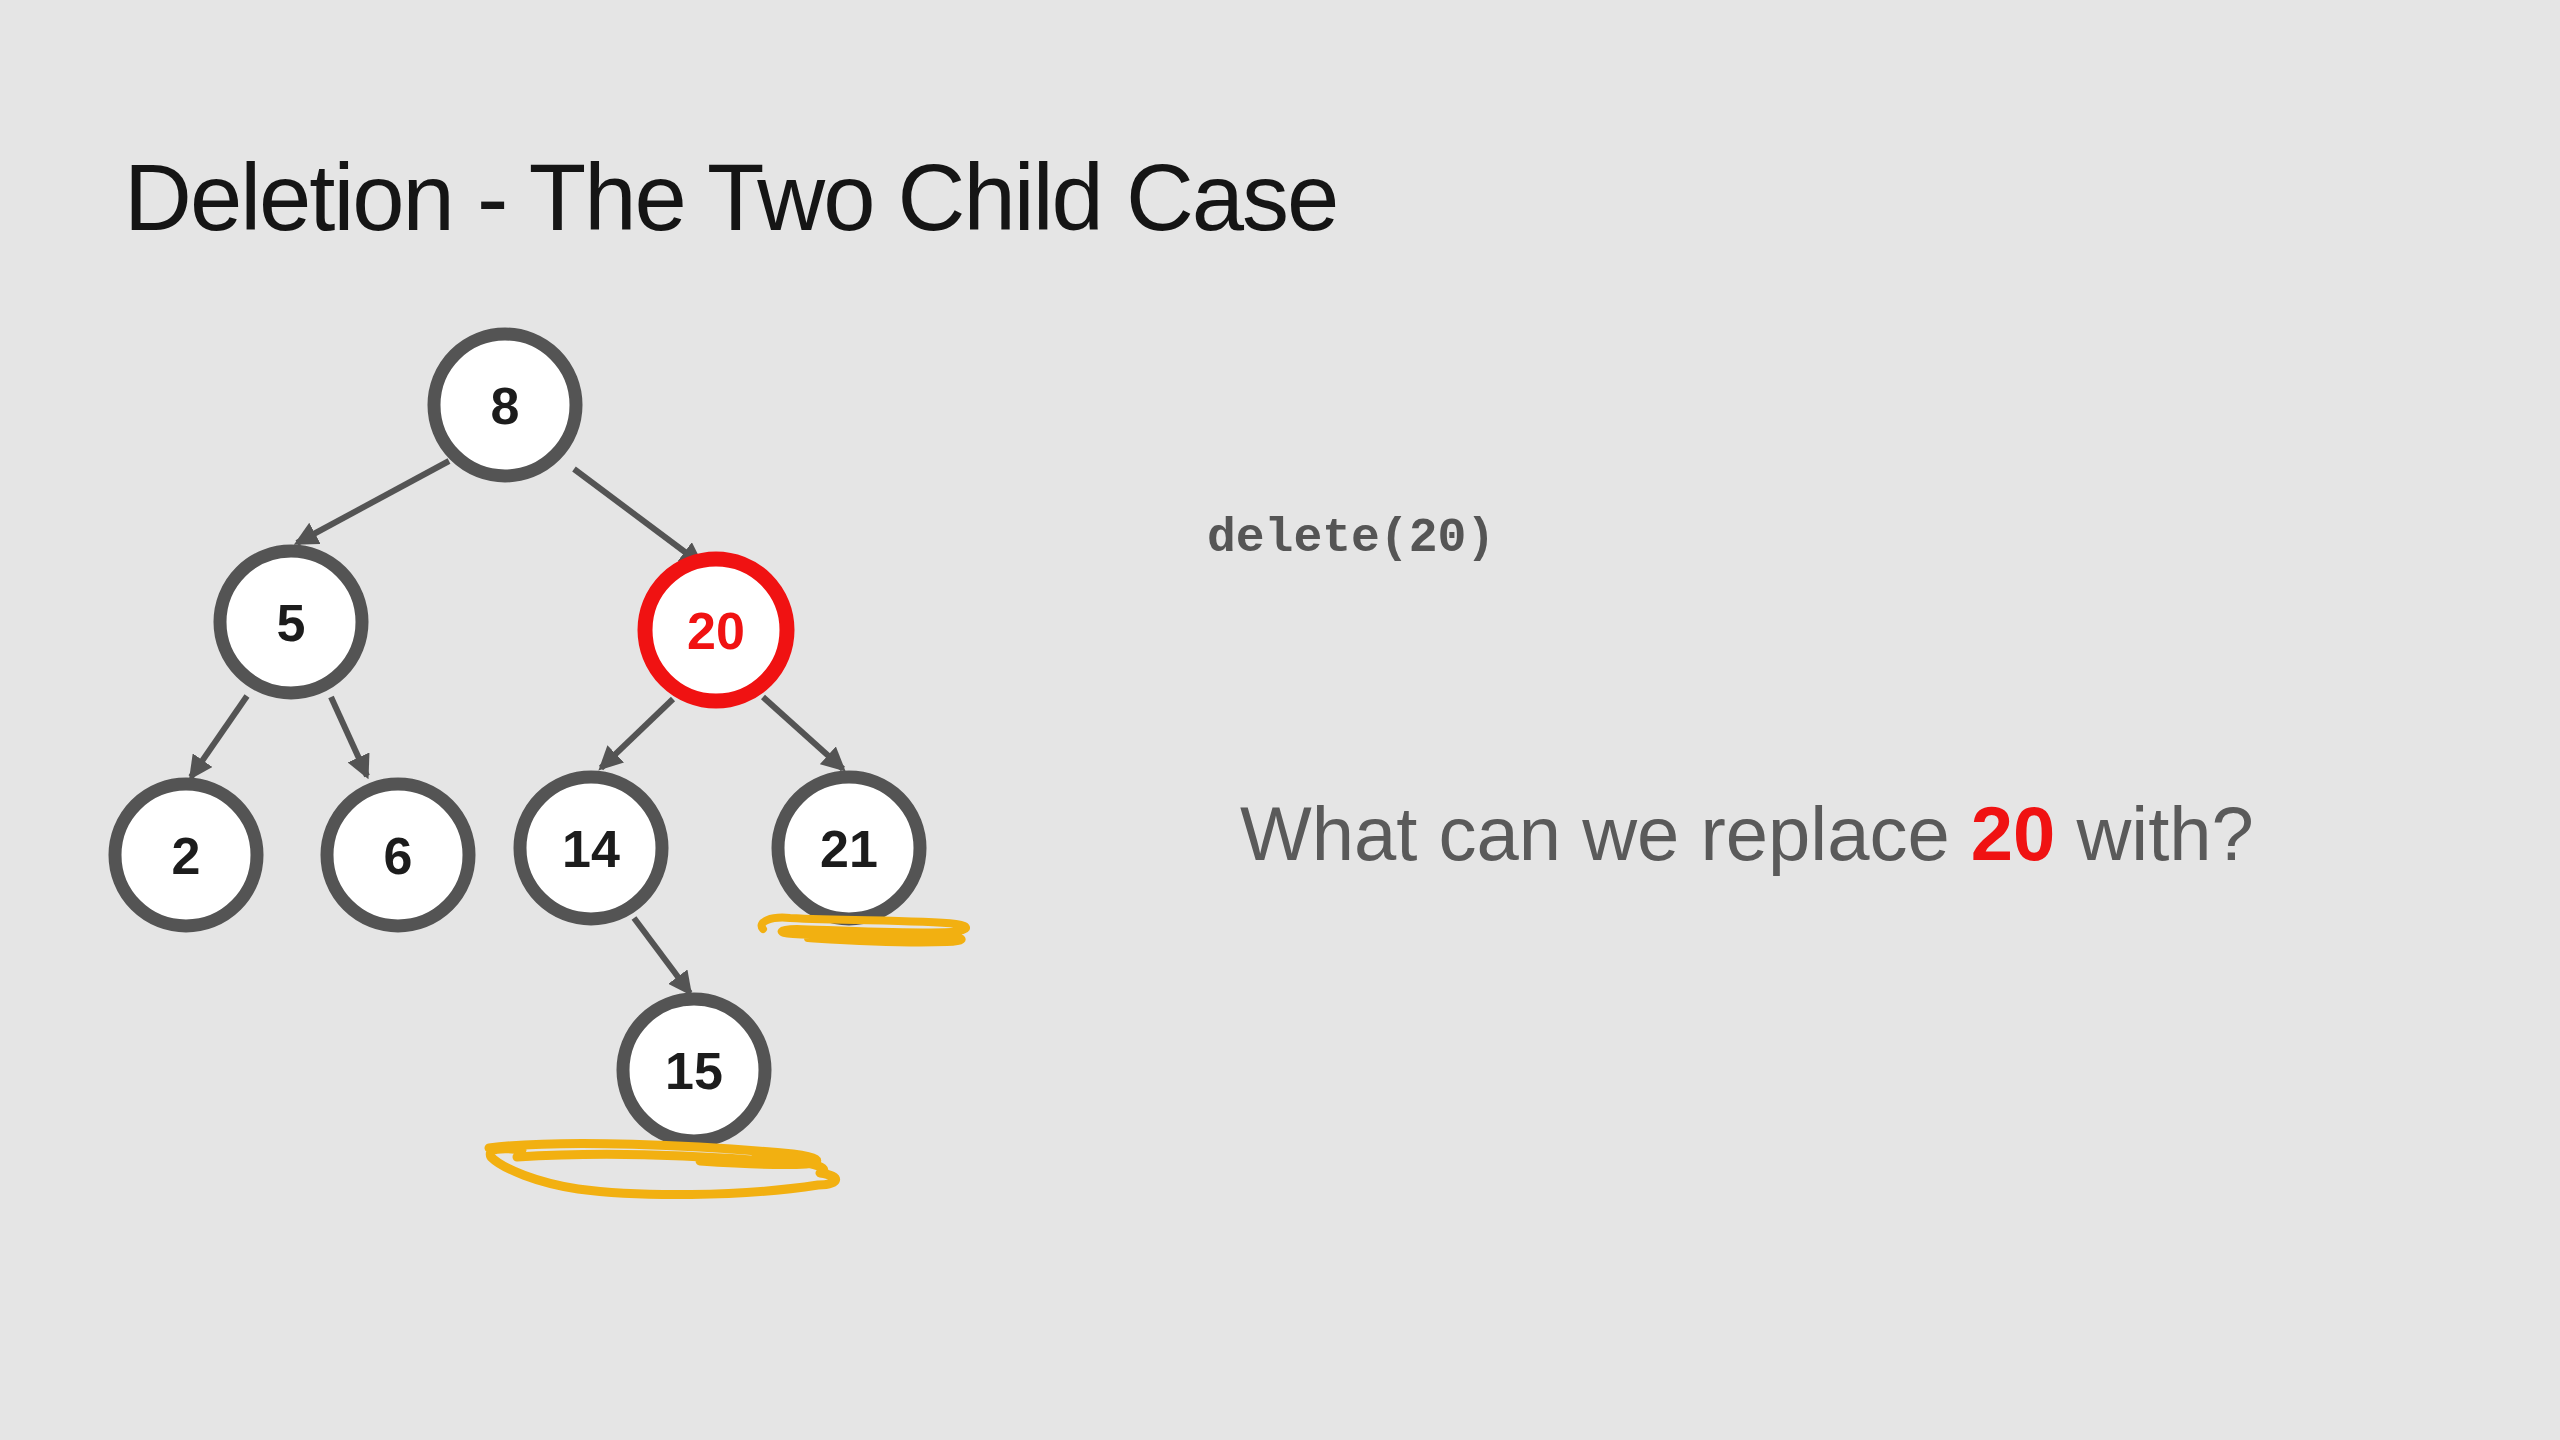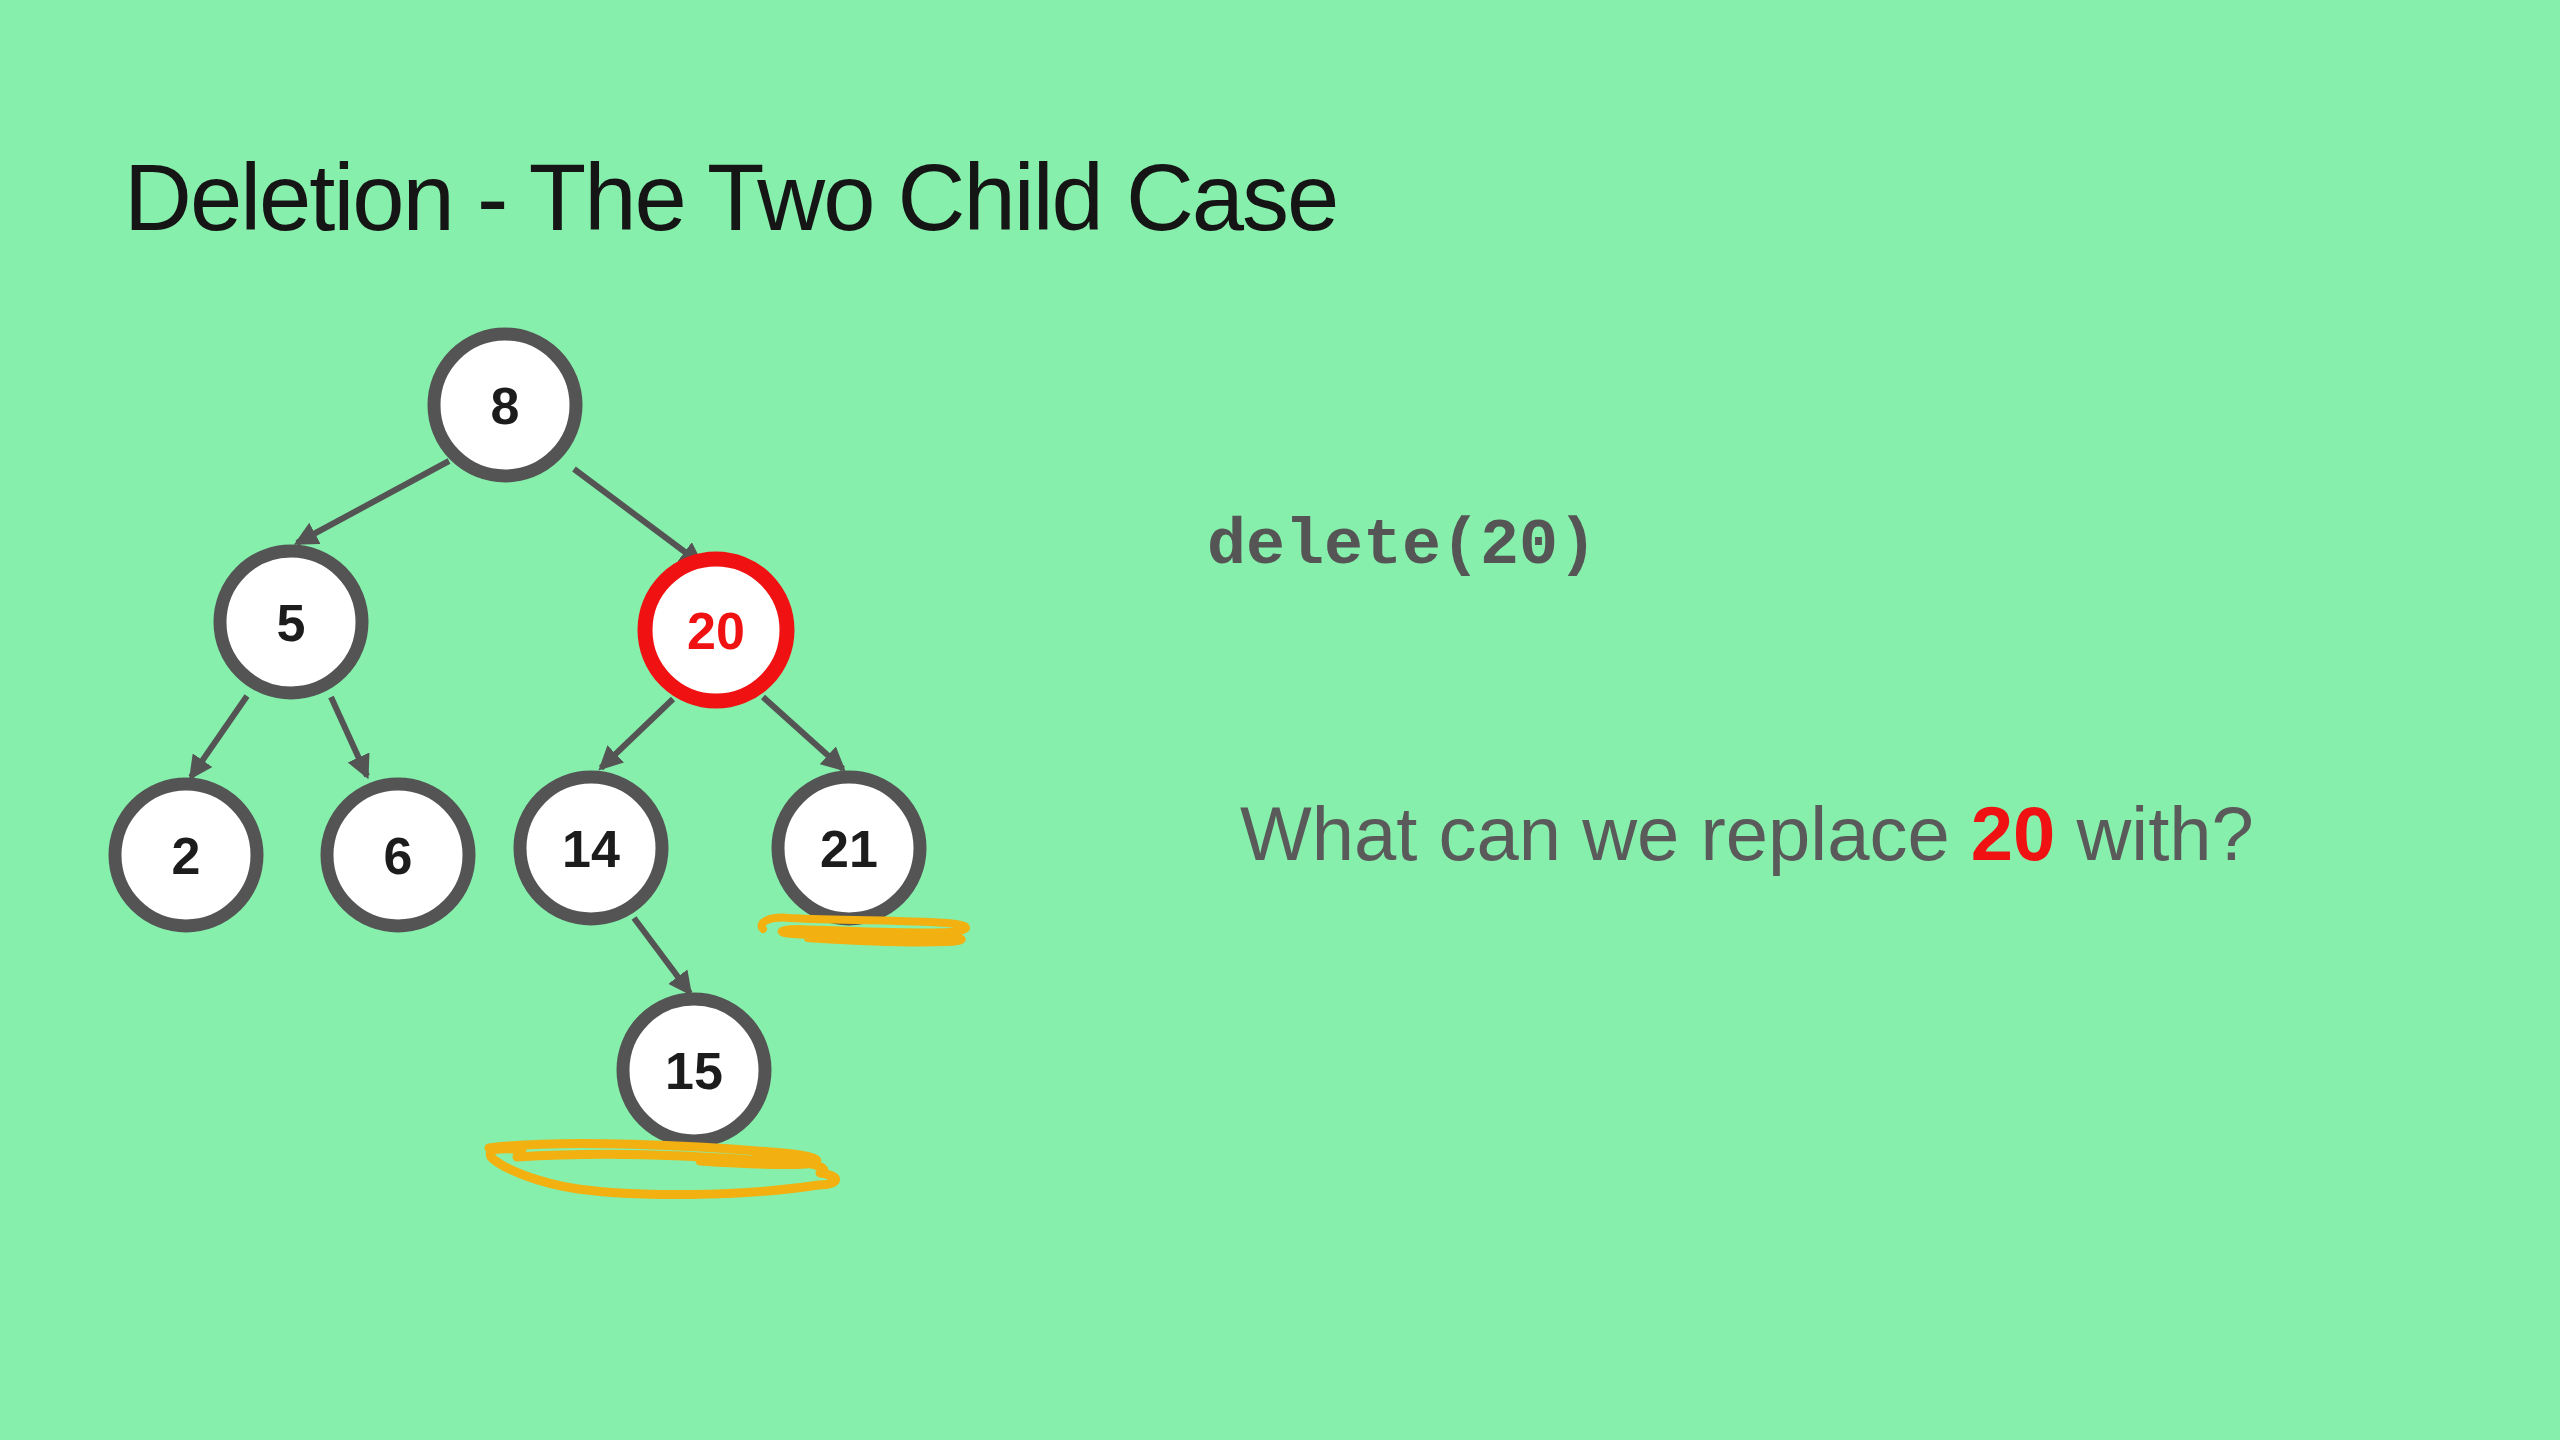--- a/index.html
+++ b/index.html
@@ -1,20 +1,20 @@
 <!DOCTYPE html>
 <html><head>
 <meta charset="utf-8">
 <style>
   html, body { margin: 0; padding: 0; background: #ffffff; }
   .slide {
     position: relative;
     width: 2560px;
     height: 1440px;
-    background: #86efac;
+    background: #e5e5e5;
     overflow: hidden;
     font-family: "Liberation Sans", sans-serif;
   }
   .title {
     position: absolute;
     left: 124px;
     top: 151px;
     margin: 0;
     font-size: 94px;
     font-weight: normal;
@@ -22,21 +22,21 @@
     line-height: 1;
     color: #151515;
     white-space: nowrap;
   }
   .code {
     position: absolute;
     left: 1207px;
     top: 514px;
     font-family: "Liberation Mono", "DejaVu Sans Mono", monospace;
     font-weight: bold;
-    font-size: 65px;
+    font-size: 48px;
     line-height: 1;
     color: #555555;
     white-space: nowrap;
   }
   .question {
     position: absolute;
     left: 1207px;
     top: 796px;
     font-size: 76px;
     line-height: 1;

